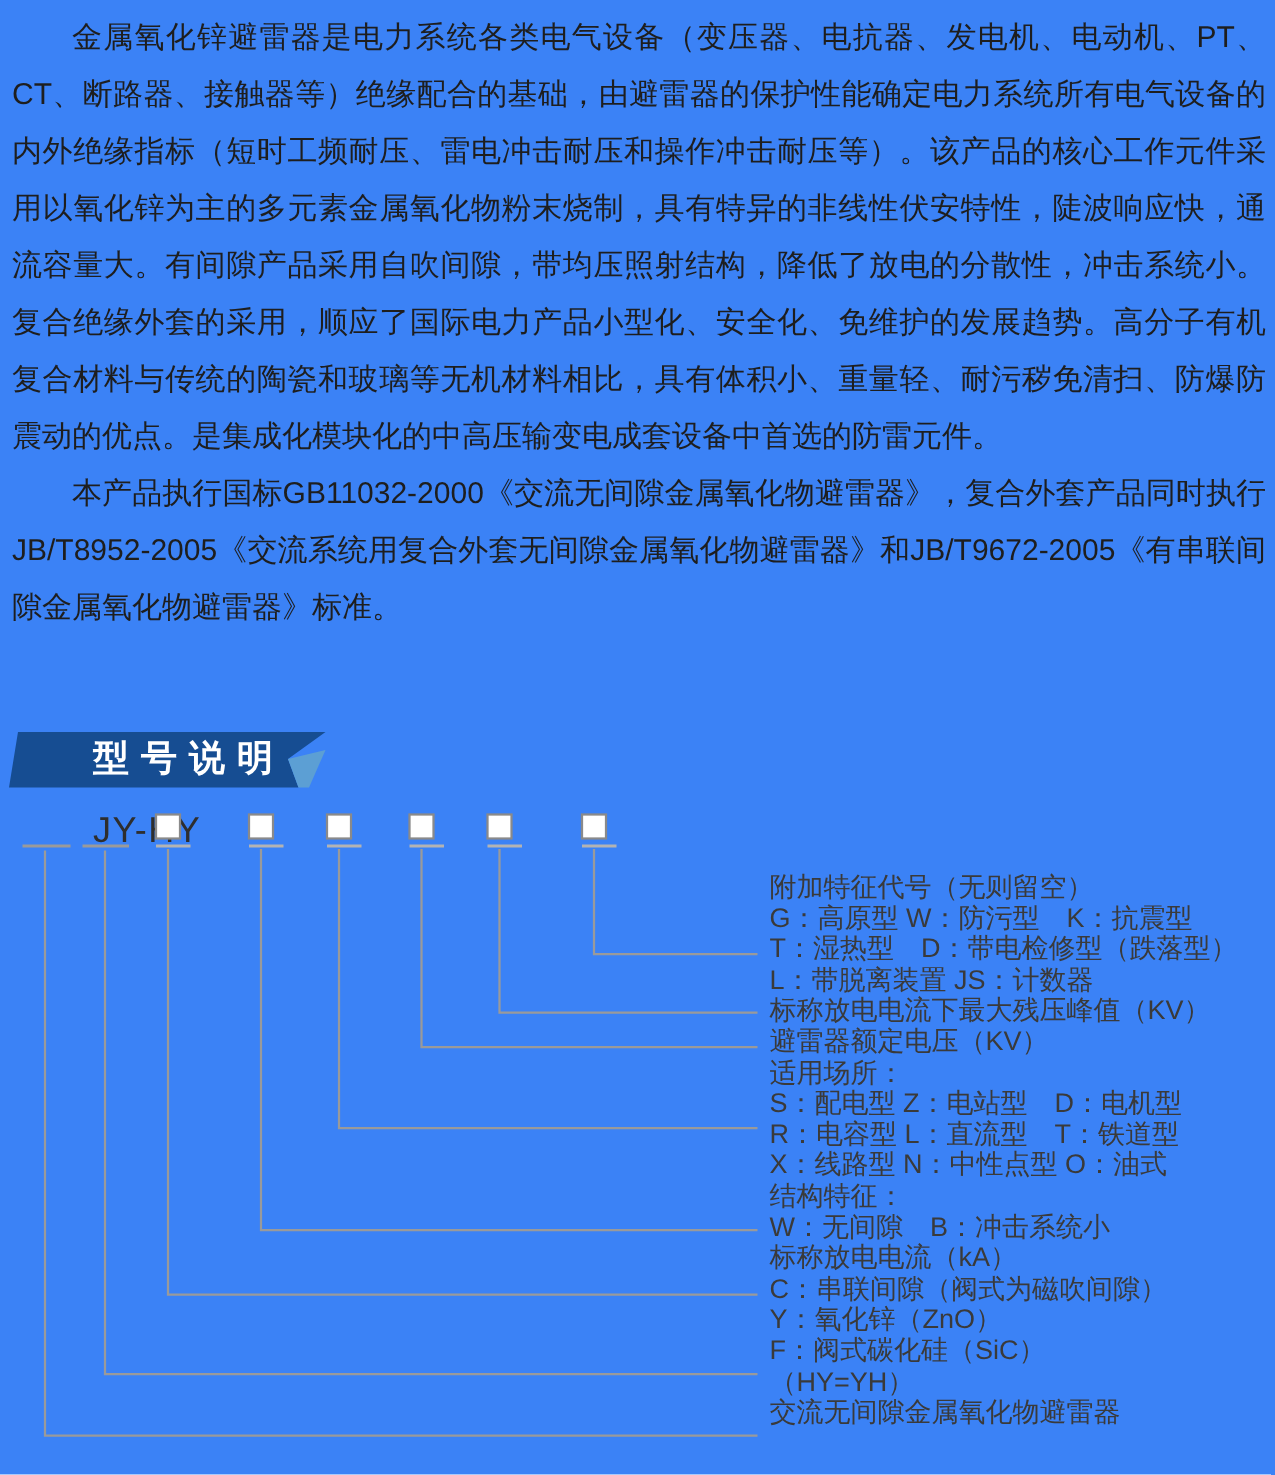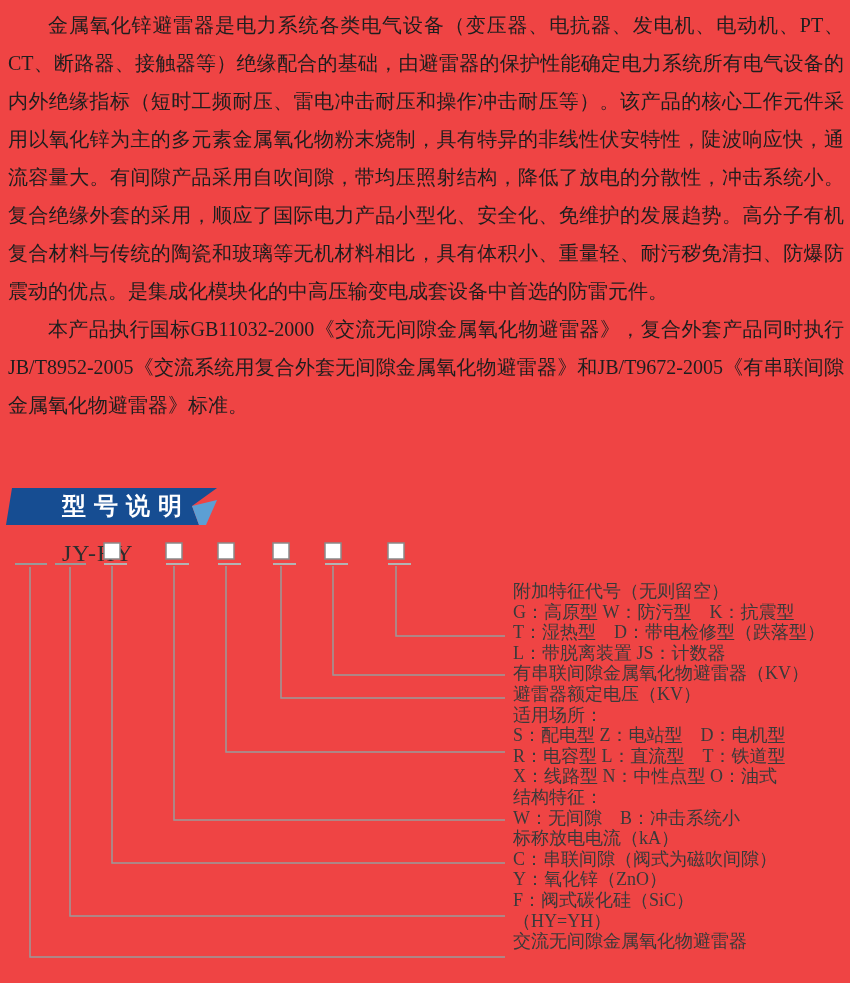--- a/index.html
+++ b/index.html
@@ -1,21 +1,21 @@
 <!DOCTYPE html>
 <html><head>
 <meta charset="utf-8">
 <style>
   html, body { margin: 0; padding: 0; background: #ffffff; }
   .page {
     position: relative;
     width: 850px;
     height: 983px;
-    background: #ef4444;
-    font-family: Liberation Serif, serif;
+    background: #3b82f6;
+    font-family: Liberation Sans, sans-serif;
     overflow: hidden;
   }
   
   .body-text {
     position: absolute;
     top: 6px;
     left: 8px;
     width: 836px;
     font-size: 20px;
     line-height: 38px;
@@ -115,21 +115,21 @@
       <path d="M325,29 H348"></path>
       <path d="M388,29 H411"></path>
     </g>
   </svg>
 
   <div class="legend">
     <div class="row">附加特征代号（无则留空）</div>
     <div class="row">G：高原型 W：防污型　K：抗震型</div>
     <div class="row">T：湿热型　D：带电检修型（跌落型）</div>
     <div class="row">L：带脱离装置 JS：计数器</div>
-    <div class="row">有串联间隙金属氧化物避雷器（KV）</div>
+    <div class="row">标称放电电流下最大残压峰值（KV）</div>
     <div class="row">避雷器额定电压（KV）</div>
     <div class="row">适用场所：</div>
     <div class="row">S：配电型 Z：电站型　D：电机型</div>
     <div class="row">R：电容型 L：直流型　T：铁道型</div>
     <div class="row">X：线路型 N：中性点型 O：油式</div>
     <div class="row">结构特征：</div>
     <div class="row">W：无间隙　B：冲击系统小</div>
     <div class="row">标称放电电流（kA）</div>
     <div class="row">C：串联间隙（阀式为磁吹间隙）</div>
     <div class="row">Y：氧化锌（ZnO）</div>

